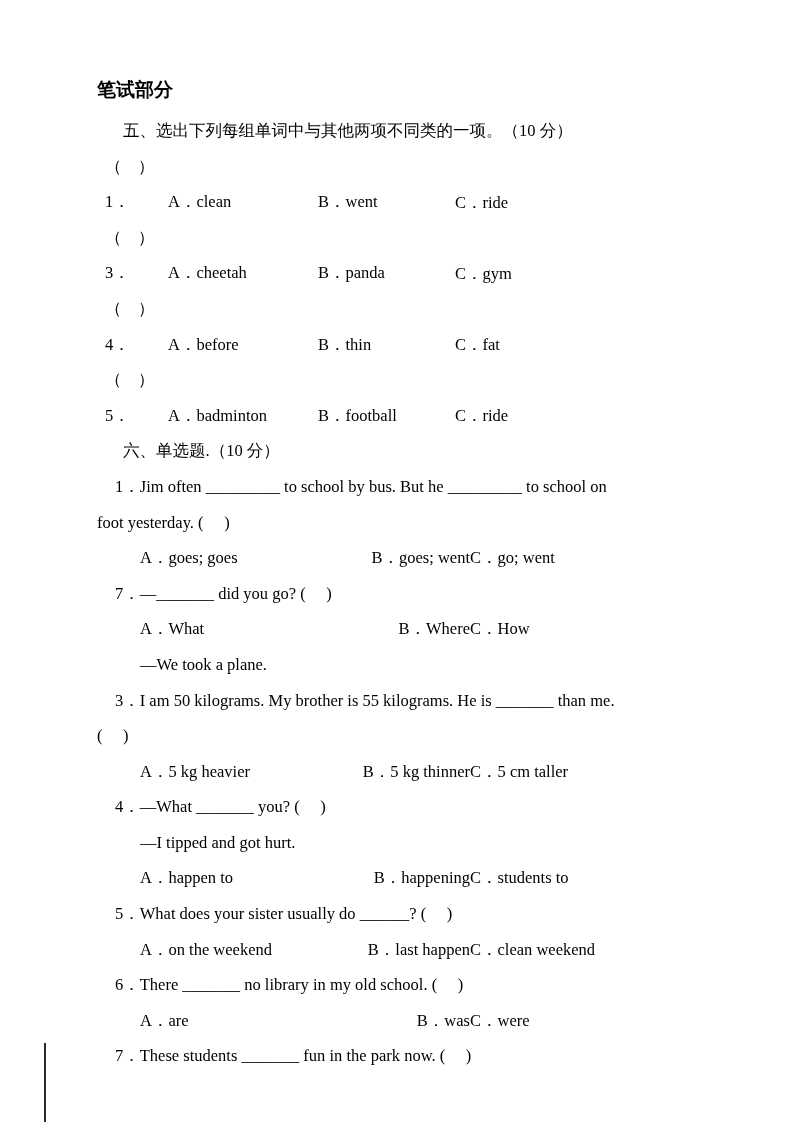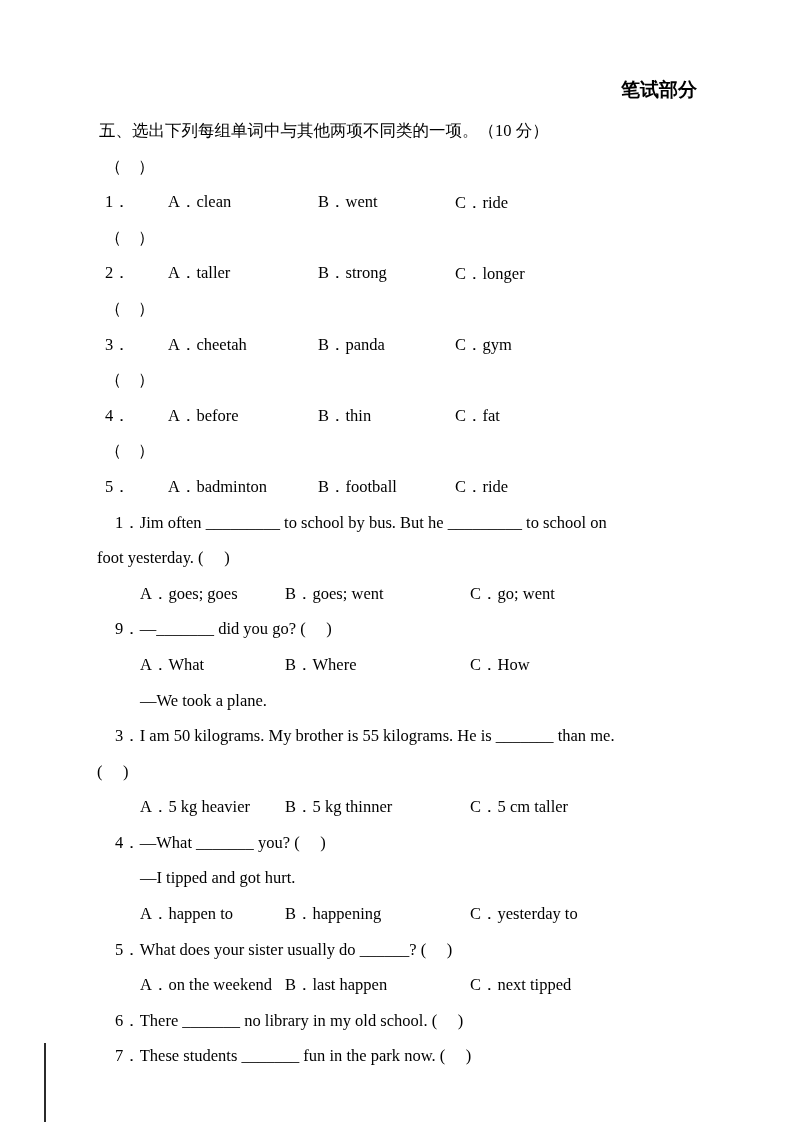--- a/index.html
+++ b/index.html
@@ -15,85 +15,86 @@
   }
   .content {
     position: absolute;
     left: 97px;
     top: 72px;
     width: 600px;
   }
   .title {
     font-size: 19px;
     font-weight: bold;
-    text-align: right;
+    text-align: left;
     line-height: 36px;
     margin-bottom: 5px;
   }
   .line {
     line-height: 35.6px;
     white-space: pre-wrap;
   }
-  .heading { padding-left: 2px; }
+  .heading { padding-left: 2px; margin-left: 24px; }
   .indent1 { padding-left: 18px; }
   .indent2 { padding-left: 43px; }
   .wrow { padding-left: 8px; }
   .wnum { display: inline-block; width: 63px; }
   .wa   { display: inline-block; width: 150px; }
   .wb   { display: inline-block; width: 137px; }
   .opts { padding-left: 43px; }
   .optA { display: inline-block; min-width: 145px; }
-  .optB { display: inline-block; min-width: 185px; }
+  .optB { display: inline-block; min-width: 185px; text-align: right; }
   .margin-line {
     position: absolute;
     left: 44px;
     top: 1043px;
     width: 2px;
     height: 79px;
     background: #2b2b2b;
   }
 </style>
 </head>
 <body>
 
 <div class="content">
 
   <div class="title">笔试部分</div>
 
   <div class="line heading">五、选出下列每组单词中与其他两项不同类的一项。（10 分）</div>
 
   <div class="line wrow"><span class="wnum">（　）1．</span><span class="wa">A．clean</span><span class="wb">B．went</span><span>C．ride</span></div>
 
-  <div class="line wrow"><span class="wnum">（　）2．</span><span class="wa">A．taller</span><span class="wb">B．strong</span><span>C．longer</span></div>
 
   <div class="line wrow"><span class="wnum">（　）3．</span><span class="wa">A．cheetah</span><span class="wb">B．panda</span><span>C．gym</span></div>
 
   <div class="line wrow"><span class="wnum">（　）4．</span><span class="wa">A．before</span><span class="wb">B．thin</span><span>C．fat</span></div>
 
   <div class="line wrow"><span class="wnum">（　）5．</span><span class="wa">A．badminton</span><span class="wb">B．football</span><span>C．ride</span></div>
 
+  <div class="line heading">六、单选题.（10 分）</div>
 
   <div class="line indent1">1．Jim often _________ to school by bus. But he _________ to school on</div>
   <div class="line">foot yesterday. (     )</div>
   <div class="line opts"><span class="optA">A．goes; goes</span><span class="optB">B．goes; went</span><span>C．go; went</span></div>
 
-  <div class="line indent1">9．—_______ did you go? (     )</div>
+  <div class="line indent1">7．—_______ did you go? (     )</div>
   <div class="line opts"><span class="optA">A．What</span><span class="optB">B．Where</span><span>C．How</span></div>
   <div class="line indent2">—We took a plane.</div>
 
   <div class="line indent1">3．I am 50 kilograms. My brother is 55 kilograms. He is _______ than me.</div>
   <div class="line">(     )</div>
   <div class="line opts"><span class="optA">A．5 kg heavier</span><span class="optB">B．5 kg thinner</span><span>C．5 cm taller</span></div>
 
   <div class="line indent1">4．—What _______ you? (     )</div>
   <div class="line indent2">—I tipped and got hurt.</div>
-  <div class="line opts"><span class="optA">A．happen to</span><span class="optB">B．happening</span><span>C．yesterday to</span></div>
+  <div class="line opts"><span class="optA">A．happen to</span><span class="optB">B．happening</span><span>C．students to</span></div>
 
   <div class="line indent1">5．What does your sister usually do ______? (     )</div>
-  <div class="line opts"><span class="optA">A．on the weekend</span><span class="optB">B．last happen</span><span>C．next tipped</span></div>
+  <div class="line opts"><span class="optA">A．on the weekend</span><span class="optB">B．last happen</span><span>C．clean weekend</span></div>
 
   <div class="line indent1">6．There _______ no library in my old school. (     )</div>
+  <div class="line opts"><span class="optA">A．are</span><span class="optB">B．was</span><span>C．were</span></div>
 
   <div class="line indent1">7．These students _______ fun in the park now. (     )</div>
 
 </div>
 
 <div class="margin-line"></div>
 
 </body></html>

